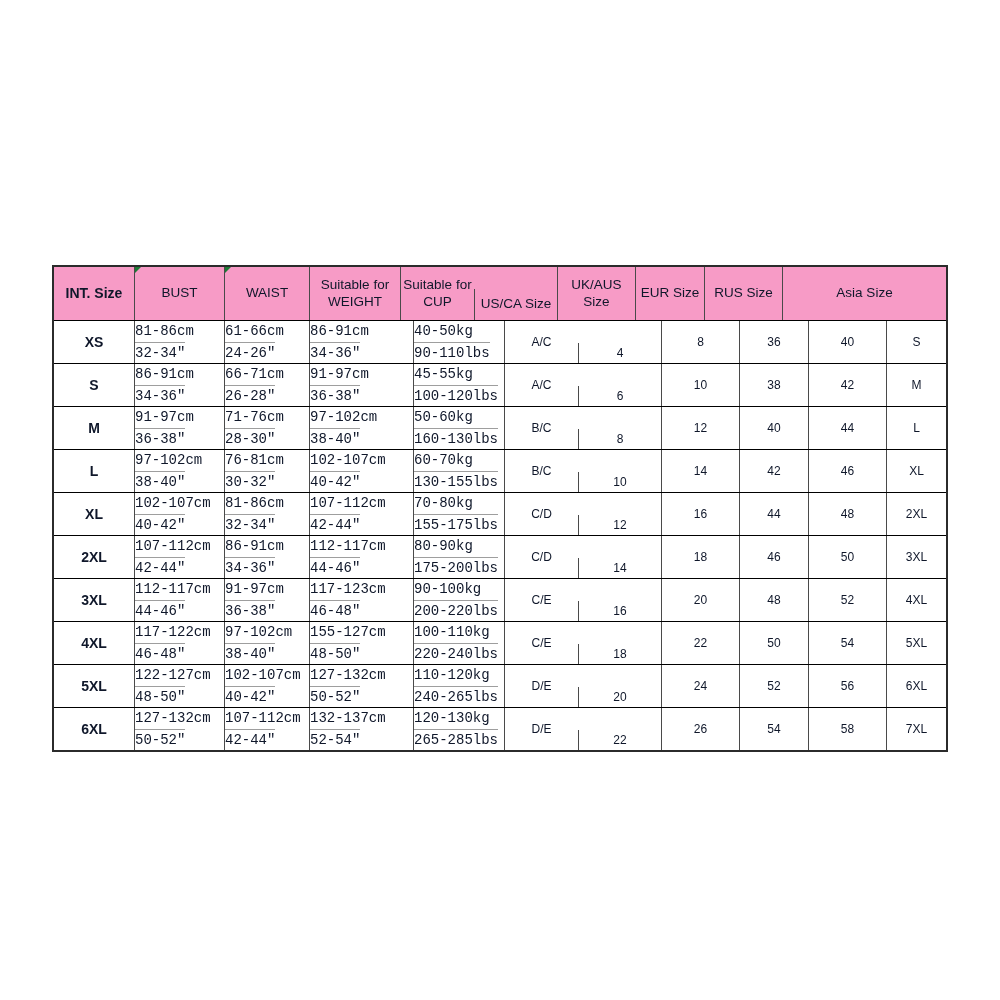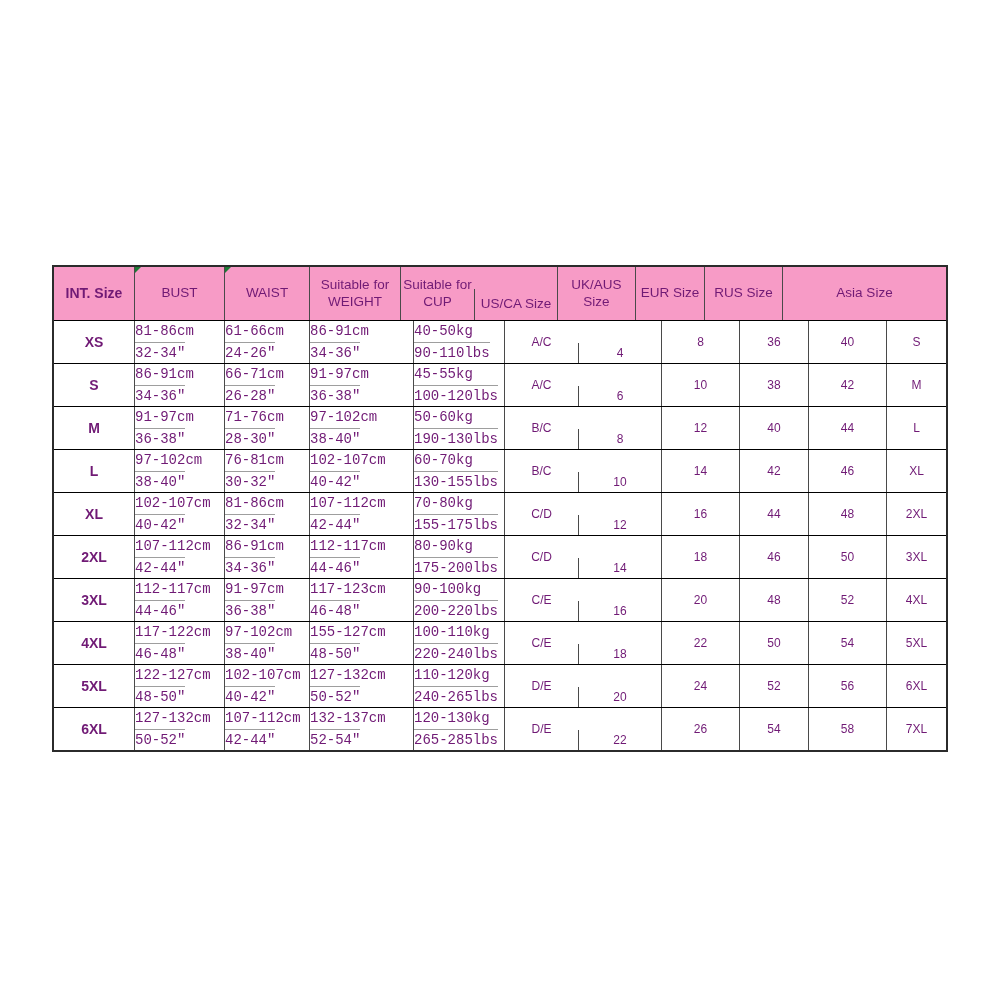--- a/index.html
+++ b/index.html
@@ -15,21 +15,21 @@
     background: #ffffff;
     overflow: hidden;
   }
   .size-table {
     position: absolute;
     left: 52px;
     top: 265px;
     width: 896px;
     box-sizing: border-box;
     border: 2px solid #2b2b2b;
-    color: #701a75;
+    color: #0f172a;
   }
   .hrow {
     display: flex;
     height: 53px;
     background: #f79bc6;
   }
   .brow {
     display: flex;
     height: 42px;
     border-top: 1px solid #000000;
@@ -204,21 +204,21 @@
     <div class="cell pair c2">
       <div class="sub">71-76cm</div>
       <div class="sub sub2">28-30″</div>
     </div>
     <div class="cell pair c3">
       <div class="sub">97-102cm</div>
       <div class="sub sub2">38-40″</div>
     </div>
     <div class="cell pair c4">
       <div class="sub">50-60kg</div>
-      <div class="sub sub2">190-130lbs</div>
+      <div class="sub sub2">160-130lbs</div>
     </div>
     <div class="cell single c5">B/C</div>
     <div class="cell single c6">8</div>
     <div class="cell single c7">12</div>
     <div class="cell single c8">40</div>
     <div class="cell single c9">44</div>
     <div class="cell single c10">L</div>
   </div>
 
   <div class="brow">

